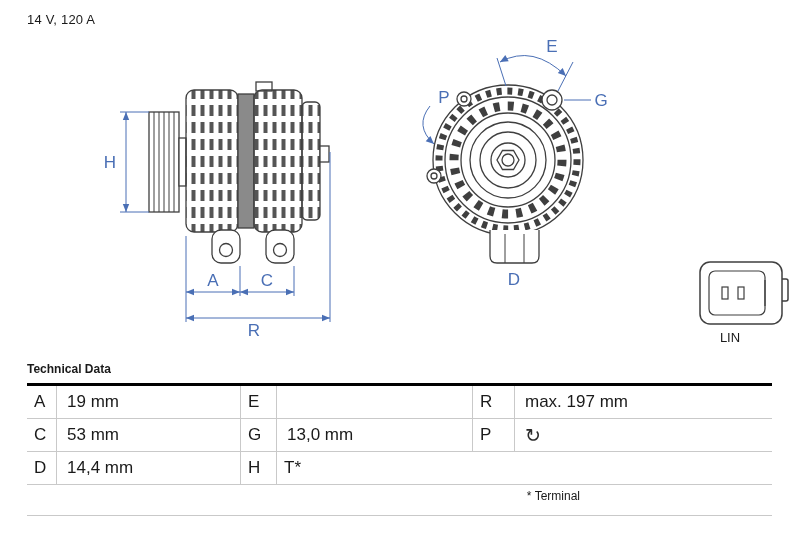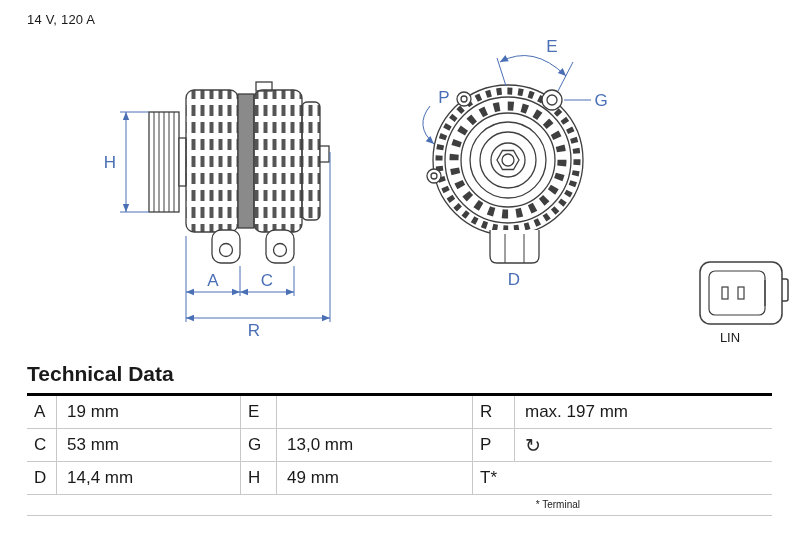--- a/index.html
+++ b/index.html
@@ -3,29 +3,29 @@
 <meta charset="utf-8">
 <style>
   html,body { margin:0; padding:0; }
   body {
     width:800px; height:533px; background:#ffffff; position:relative; overflow:hidden;
     font-family:"Liberation Sans", sans-serif; color:#1a1a1a;
   }
   .rating { position:absolute; left:27px; top:12px; font-size:13px; letter-spacing:0.2px; }
   svg.drawing { position:absolute; left:0; top:0; }
   .tech { position:absolute; left:27px; top:362px; width:745px; }
-  .tech-title { font-size:21px; font-weight:bold; margin:0 0 7px 0; }
+  .tech-title { font-size:12px; font-weight:bold; margin:0 0 7px 0; }
   .tbl { border-top:3px solid #000; }
   .row { display:flex; border-bottom:1px solid #c9c9c9; height:32px; align-items:stretch; font-size:17px; }
   .cell { border-right:1px solid #c9c9c9; display:flex; align-items:center; box-sizing:border-box; }
   .cell:last-child { border-right:none; }
   .lab { padding-left:7px; }
   .val { padding-left:10px; }
   .w1{width:30px} .w2{width:184px} .w3{width:36px} .w4{width:196px} .w5{width:42px} .w6{flex:1}
-  .footnote { border-bottom:1px solid #c9c9c9; font-size:10px; text-align:right; padding:4px 192px 5px 0; }
+  .footnote { border-bottom:1px solid #c9c9c9; font-size:12px; text-align:right; padding:4px 192px 12px 0; }
   .rot { font-size:19px; line-height:1; color:#2a2a2a; }
 </style>
 </head>
 <body>
 
 <div class="rating">14 V, 120 A</div>
 
 <svg class="drawing" width="800" height="358" viewBox="0 0 800 358">
   <defs>
     <pattern id="fins" width="9" height="17" patternUnits="userSpaceOnUse">
@@ -151,19 +151,18 @@
       <div class="cell lab w5">P</div>
       <div class="cell val w6">
         <span class="rot">↻</span>
       </div>
     </div>
 
     <div class="row">
       <div class="cell lab w1">D</div>
       <div class="cell val w2">14,4 mm</div>
       <div class="cell lab w3">H</div>
-      <div class="cell val w4">49 mm</div>
       <div class="cell lab w5">T*</div>
     </div>
 
   </div>
   <div class="footnote">* Terminal</div>
 </div>
 
 </body></html>

